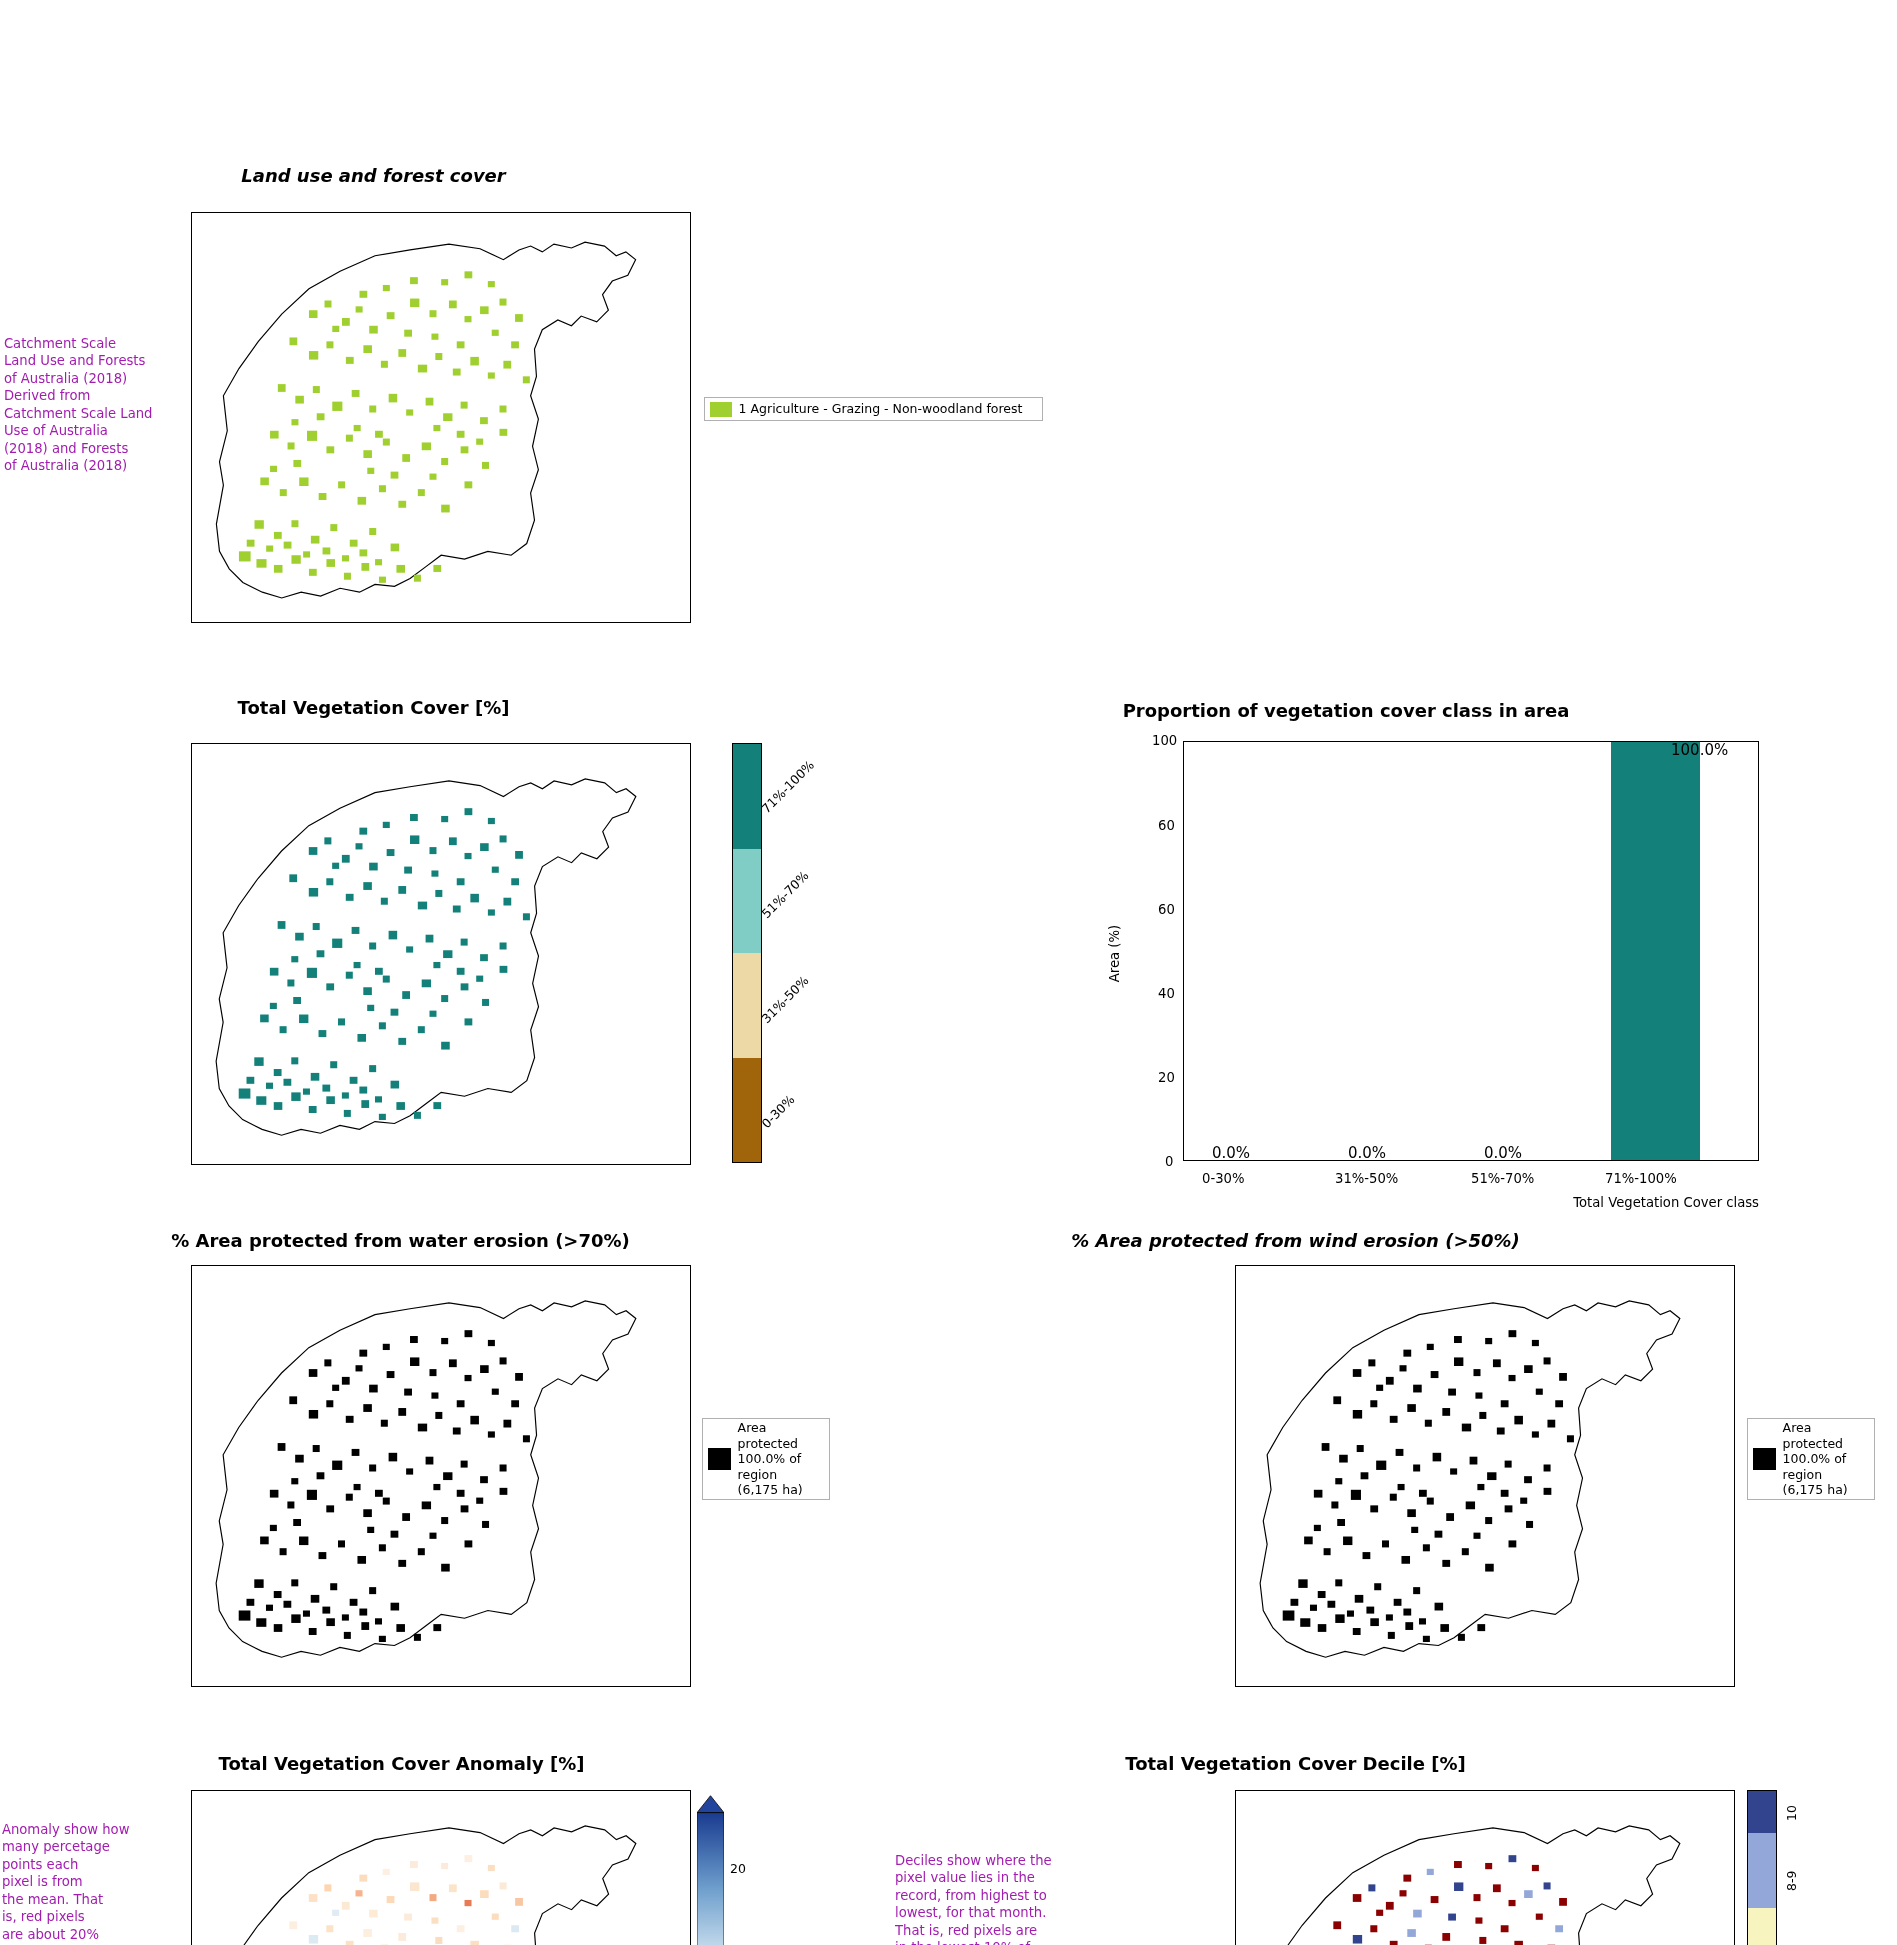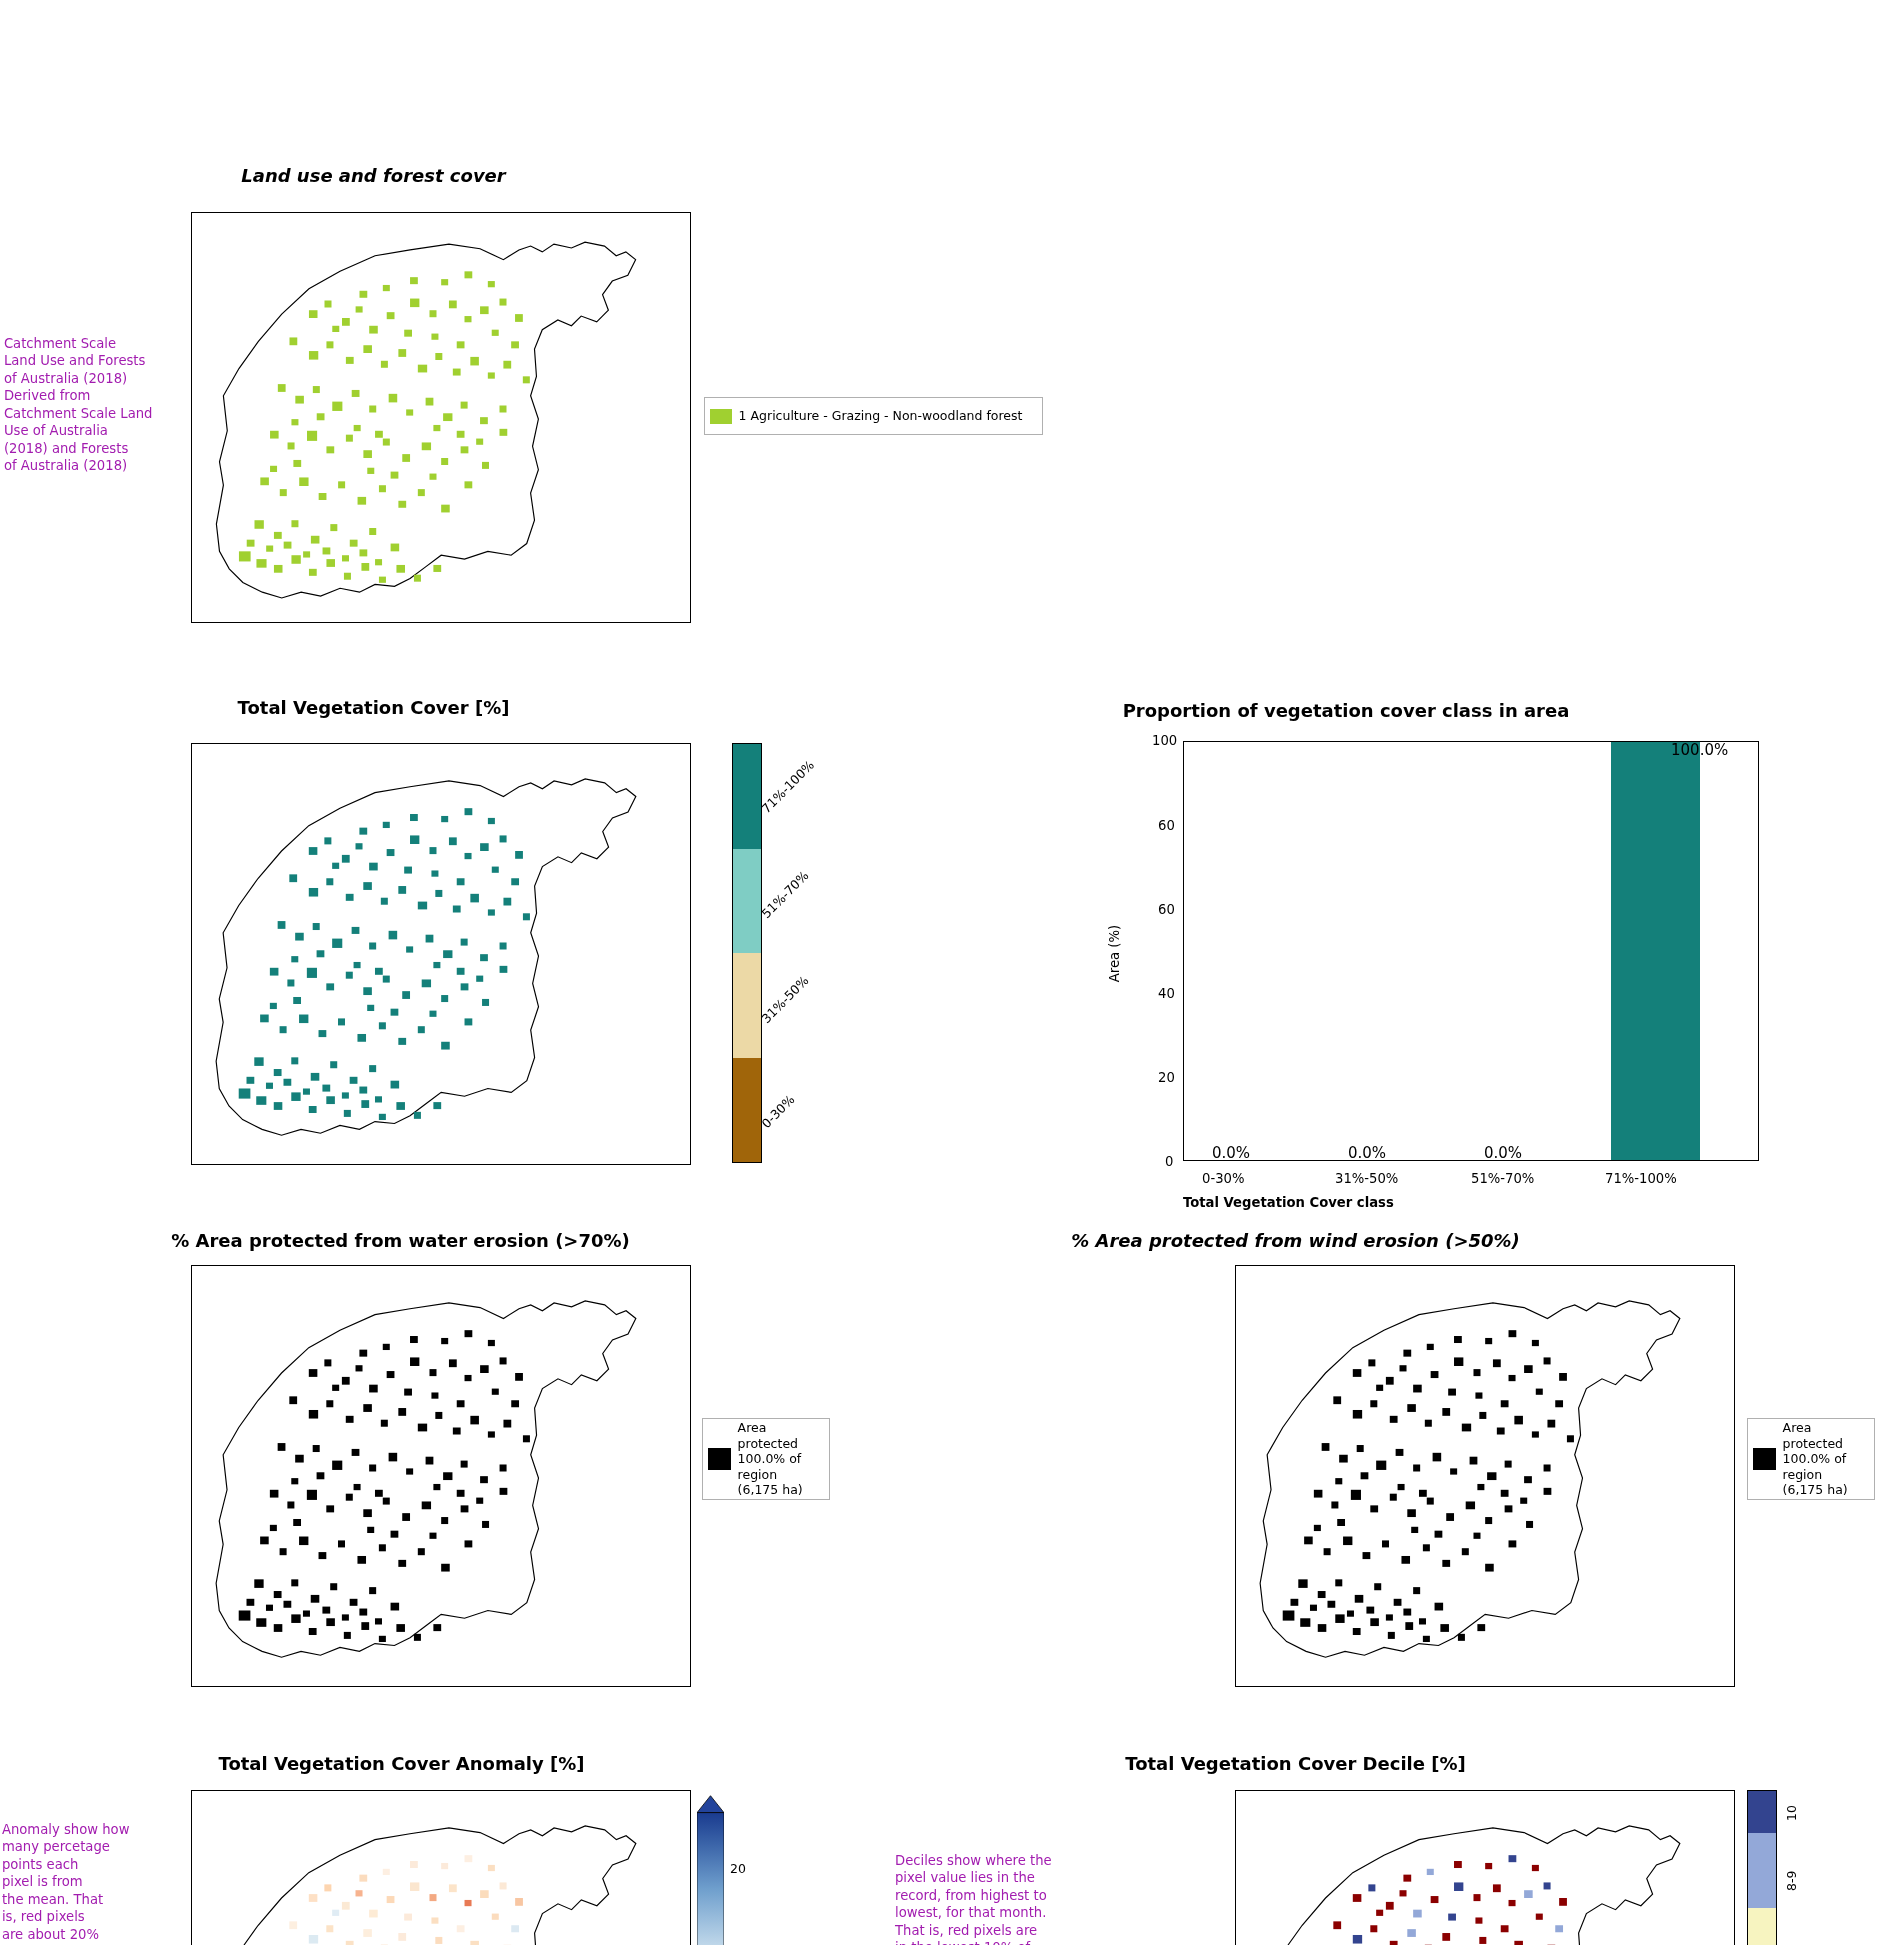--- a/index.html
+++ b/index.html
@@ -100,22 +100,21 @@
   
   .chart-frame {
     position: absolute;
     border: 1.2px solid #000000;
     background: #ffffff;
     box-sizing: border-box;
   }
   .axis-label {
     position: absolute;
     font-size: 13.2px;
-    text-align: left;
-    font-weight: bold;
+    text-align: right;
   }
   .tick-label {
     position: absolute;
     font-size: 13.2px;
     white-space: nowrap;
   }
   .bar-value-label {
     position: absolute;
     font-size: 15px;
     white-space: nowrap;
@@ -262,21 +261,21 @@
         <rect x="200" y="650" width="18" height="16"></rect>
           <rect x="260" y="635" width="20" height="18"></rect>
         <rect x="450" y="655" width="18" height="16"></rect>
           <rect x="510" y="665" width="20" height="18"></rect>
         <rect x="610" y="670" width="18" height="16"></rect>
           <rect x="700" y="690" width="20" height="18"></rect>
       </g>
     </svg>
   </div>
 
-  <div class="legend-box" style="left:704px; top:397px; width:339px; height:38px;">
+  <div class="legend-box" style="left:704px; top:397px; width:339px; height:24px;">
     <span class="legend-swatch" style="background:#a0d030;"></span>
     <span class="legend-label">1 Agriculture - Grazing - Non-woodland forest</span>
   </div>
 
   <div class="panel-title" style="left:140px; top:697px; width:467px;">Total Vegetation Cover [%]</div>
 
   <div class="map-frame" style="left:191px; top:743px; width:498px; height:420px;">
     <svg class="map-svg" width="496" height="418" viewBox="0 0 1274 1044">
       <path fill="none" stroke="#000" stroke-width="3" d="M 70 870 L 62 800 L 80 700 L 70 640 L 90 560 L 80 470 L 120 400 L 170 330 L 230 260 L 300 195 L 380 150 L 470 110 L 560 95 L 660 80 L 740 92 L 800 120 L 840 95 L 870 85 L 900 100 L 930 80 L 975 90 L 1010 75 L 1060 85 L 1090 110 L 1115 100 L 1140 120 L 1120 160 L 1080 175 L 1055 210 L 1070 250 L 1040 280 L 1000 265 L 975 290 L 940 275 L 900 300 L 880 350 L 885 420 L 870 470 L 890 530 L 875 600 L 890 660 L 870 720 L 880 790 L 860 850 L 820 880 L 760 870 L 700 890 L 640 880 L 600 910 L 560 940 L 520 960 L 470 955 L 430 975 L 380 965 L 330 985 L 280 975 L 230 990 L 180 975 L 130 950 L 95 915 Z"></path>
       <g fill="#14807a">

